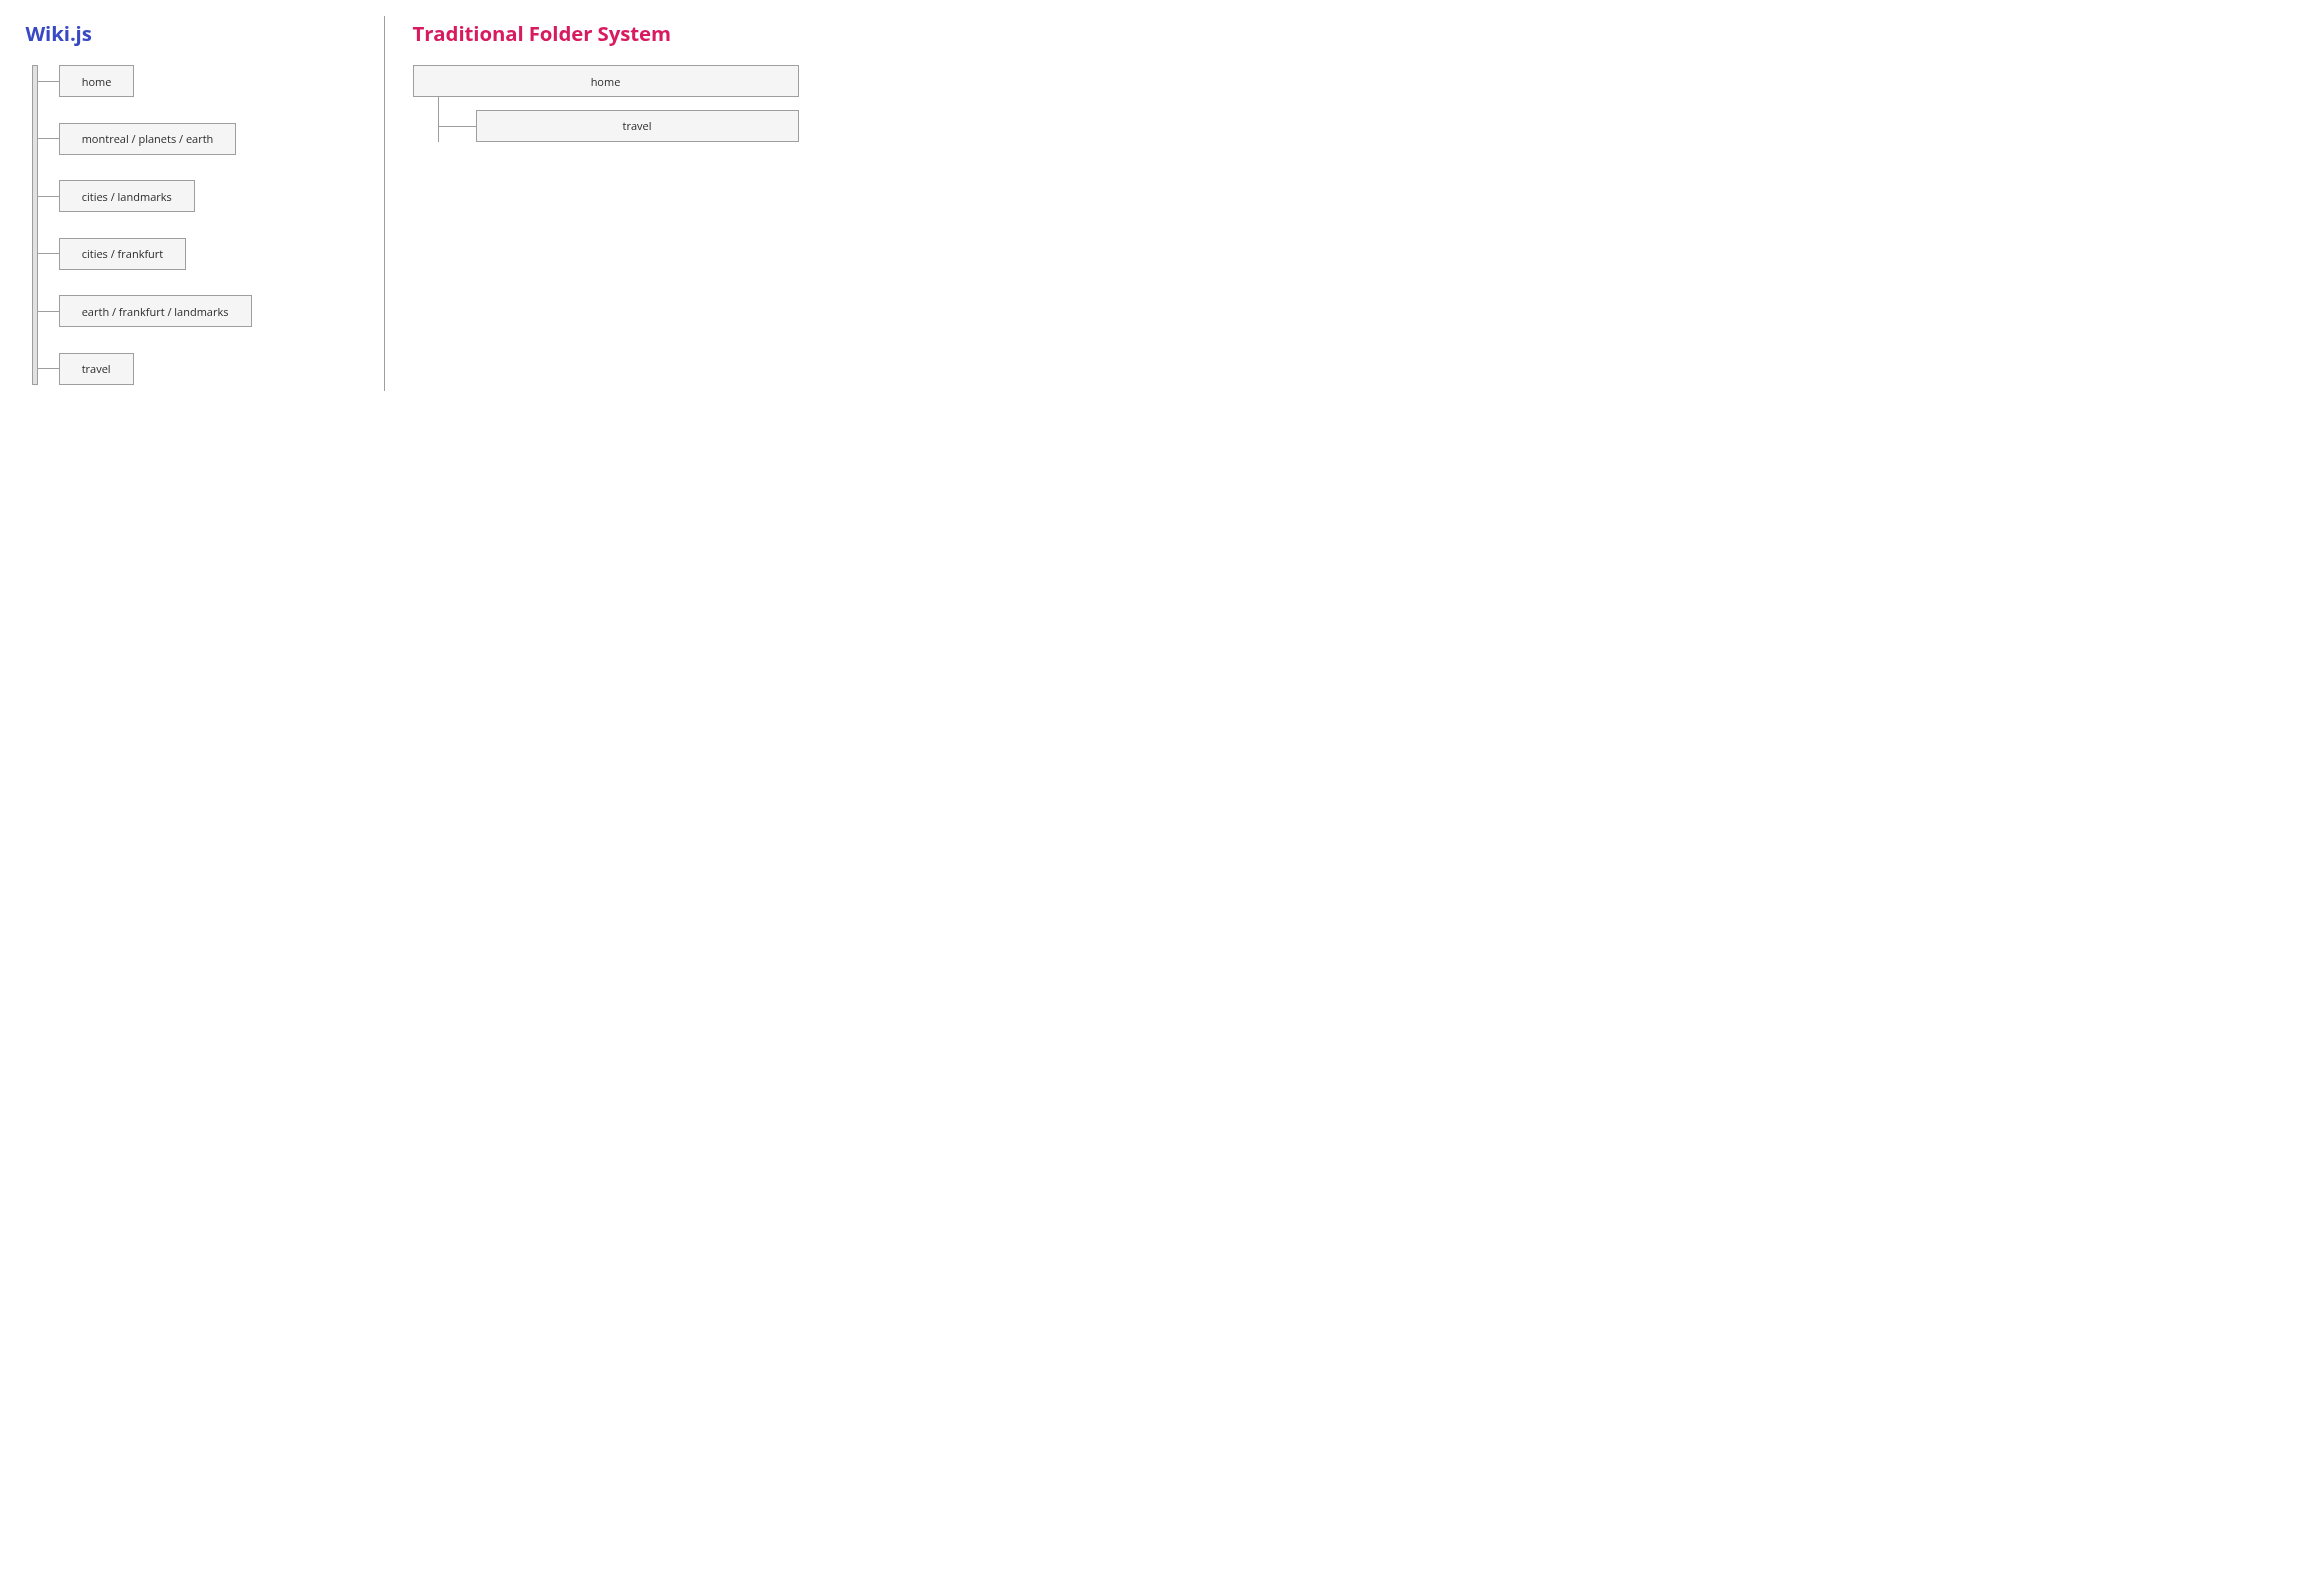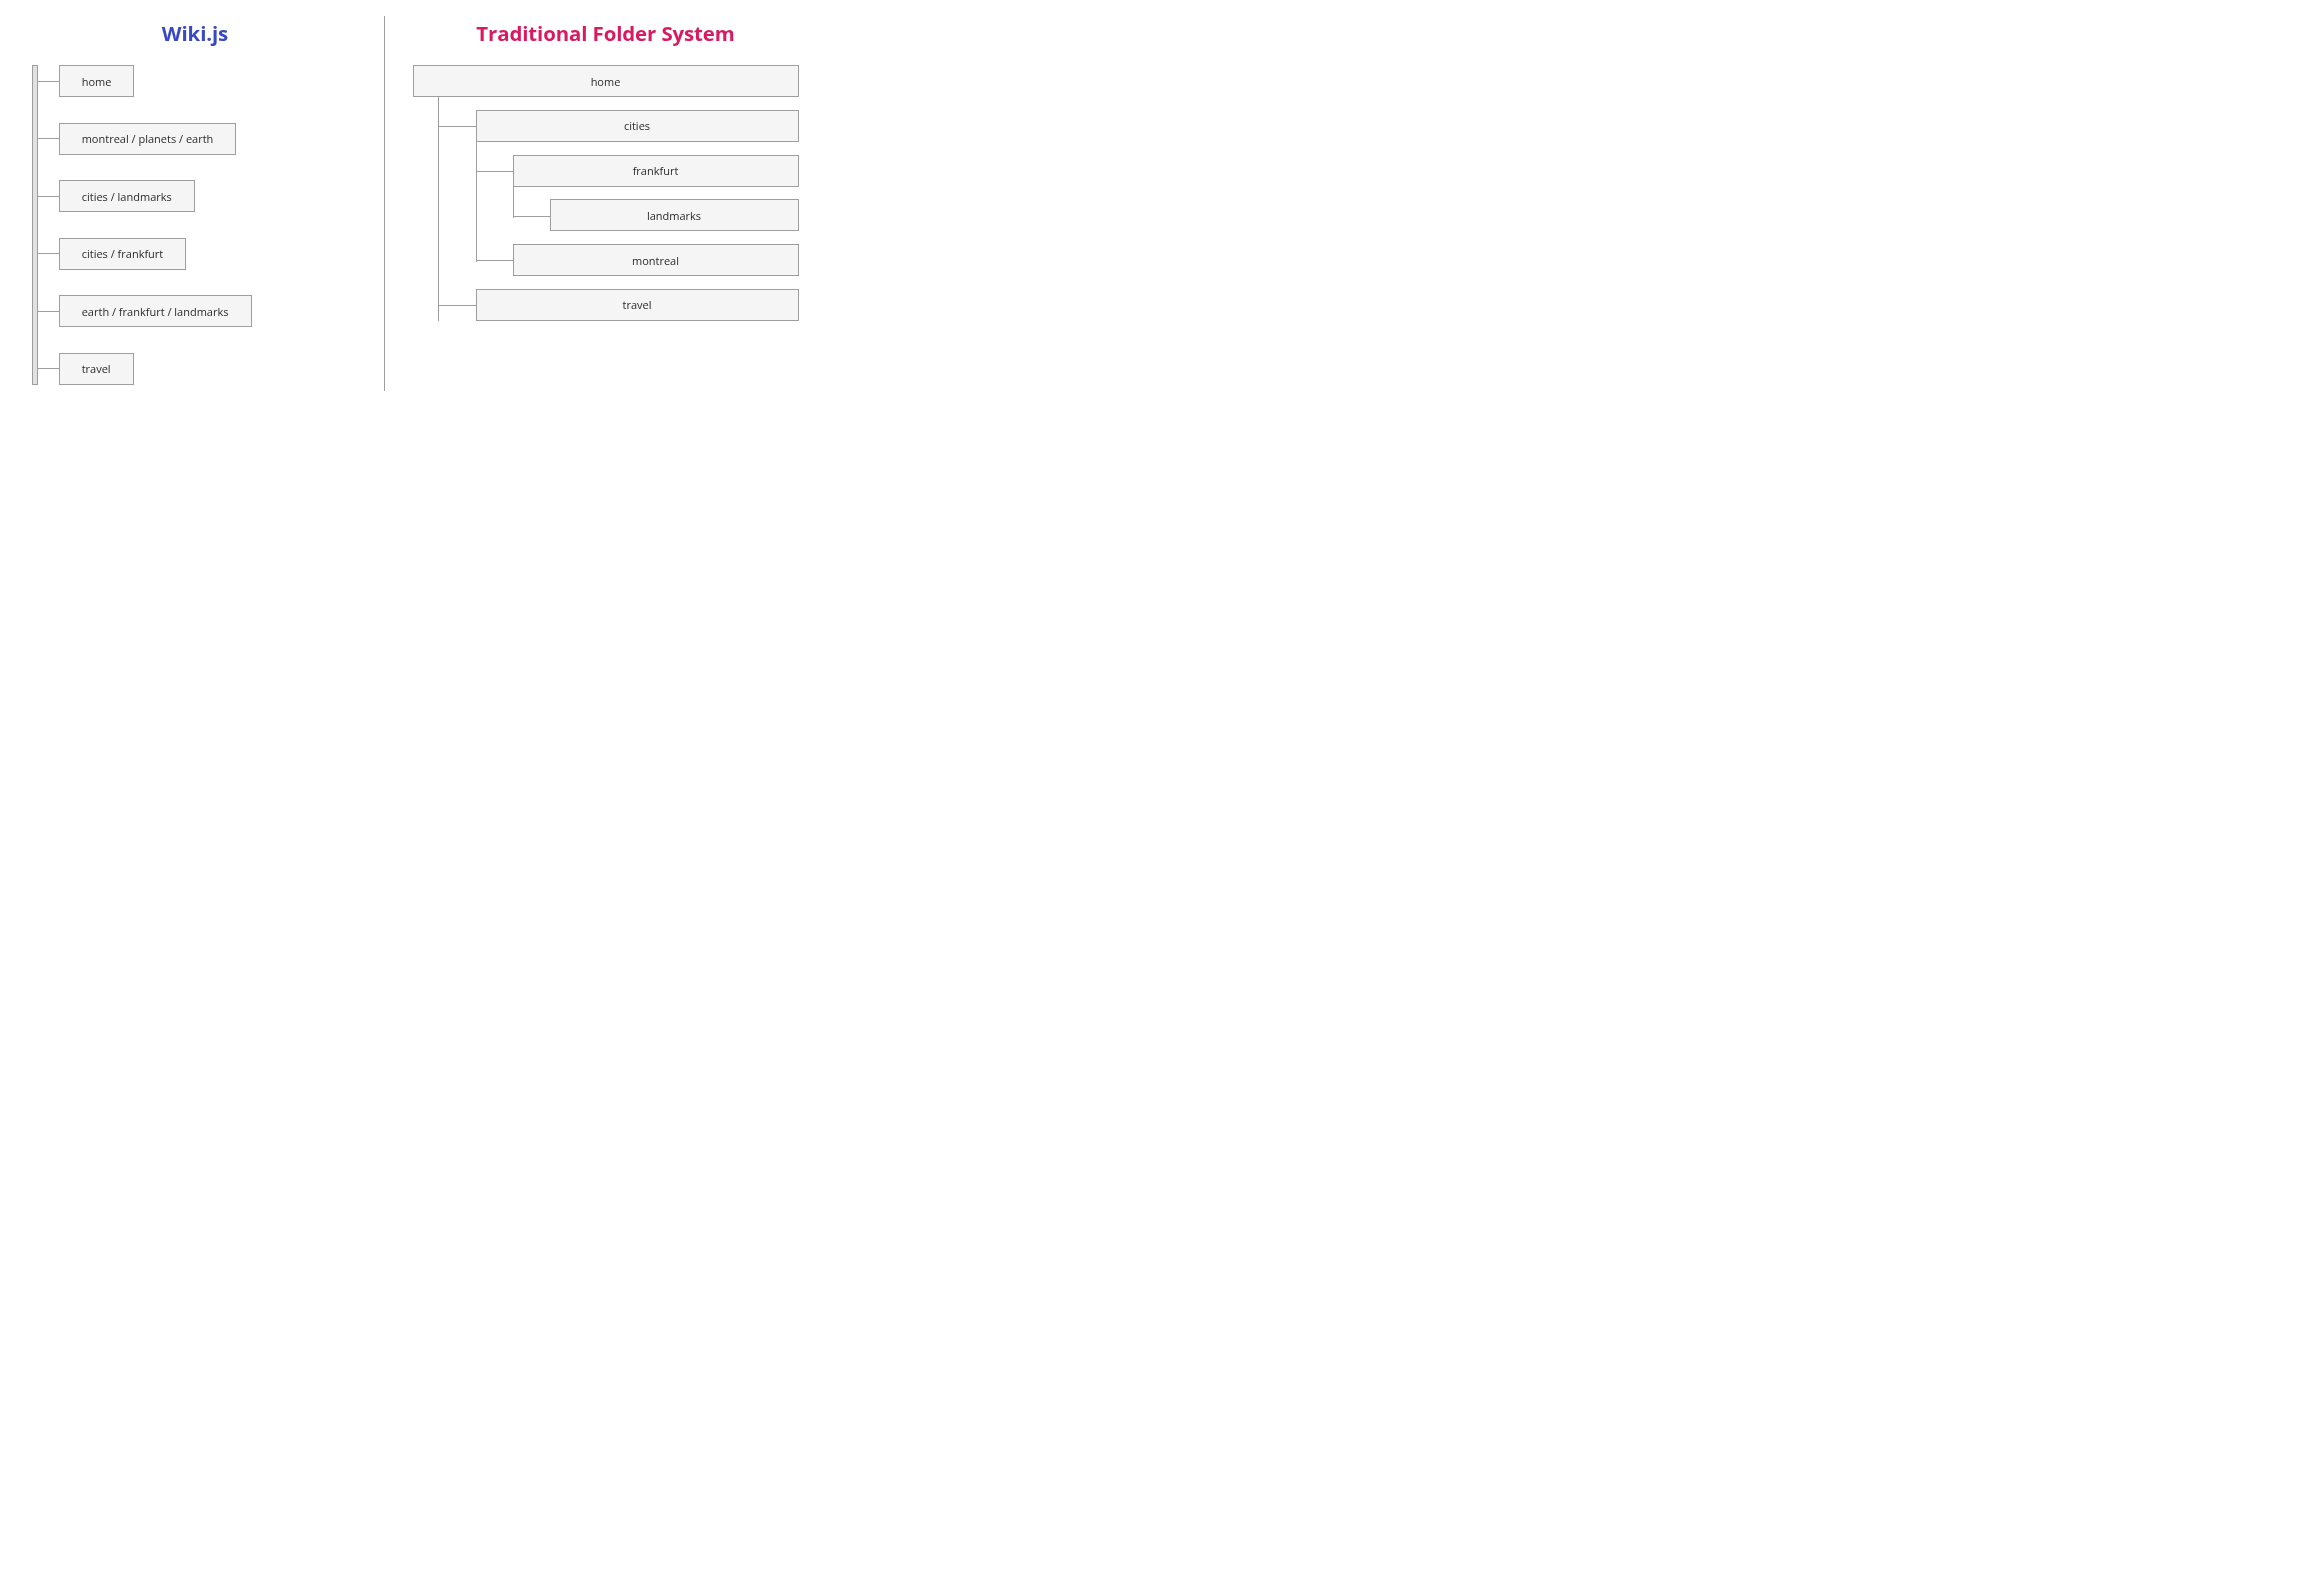--- a/index.html
+++ b/index.html
@@ -1,15 +1,15 @@
 <!DOCTYPE html>
 <html style="font-size:10.2px"><head>
 <meta charset="utf-8">
 <style>
-  * { box-sizing: border-box; text-align: center; }
+  * { box-sizing: border-box; }
   html, body { margin: 0; padding: 0; }
   body {
     font-family: "Open Sans", "Segoe UI", "Helvetica Neue", Arial, sans-serif;
     background: #ffffff;
     width: 824px;
     padding: 19px 25.5px 38px 25.5px;
     color: #212121;
   }
   .columns {
     display: flex;
@@ -177,36 +177,20 @@
 
   <div class="col col-right">
     <h2 class="title title-trad">Traditional Folder System</h2>
 
     <div class="tree">
       <ul>
         <li class="root-anchor">
           <div class="node">home</div>
           <ul>
 
-            <li>
-              <div class="node">cities</div>
-              <ul>
-                <li>
-                  <div class="node">frankfurt</div>
-                  <ul>
-                    <li>
-                      <div class="node">landmarks</div>
-                    </li>
-                  </ul>
-                </li>
-                <li>
-                  <div class="node">montreal</div>
-                </li>
-              </ul>
-            </li>
 
             <li>
               <div class="node">travel</div>
             </li>
           </ul>
         </li>
       </ul>
     </div>
   </div>
 

